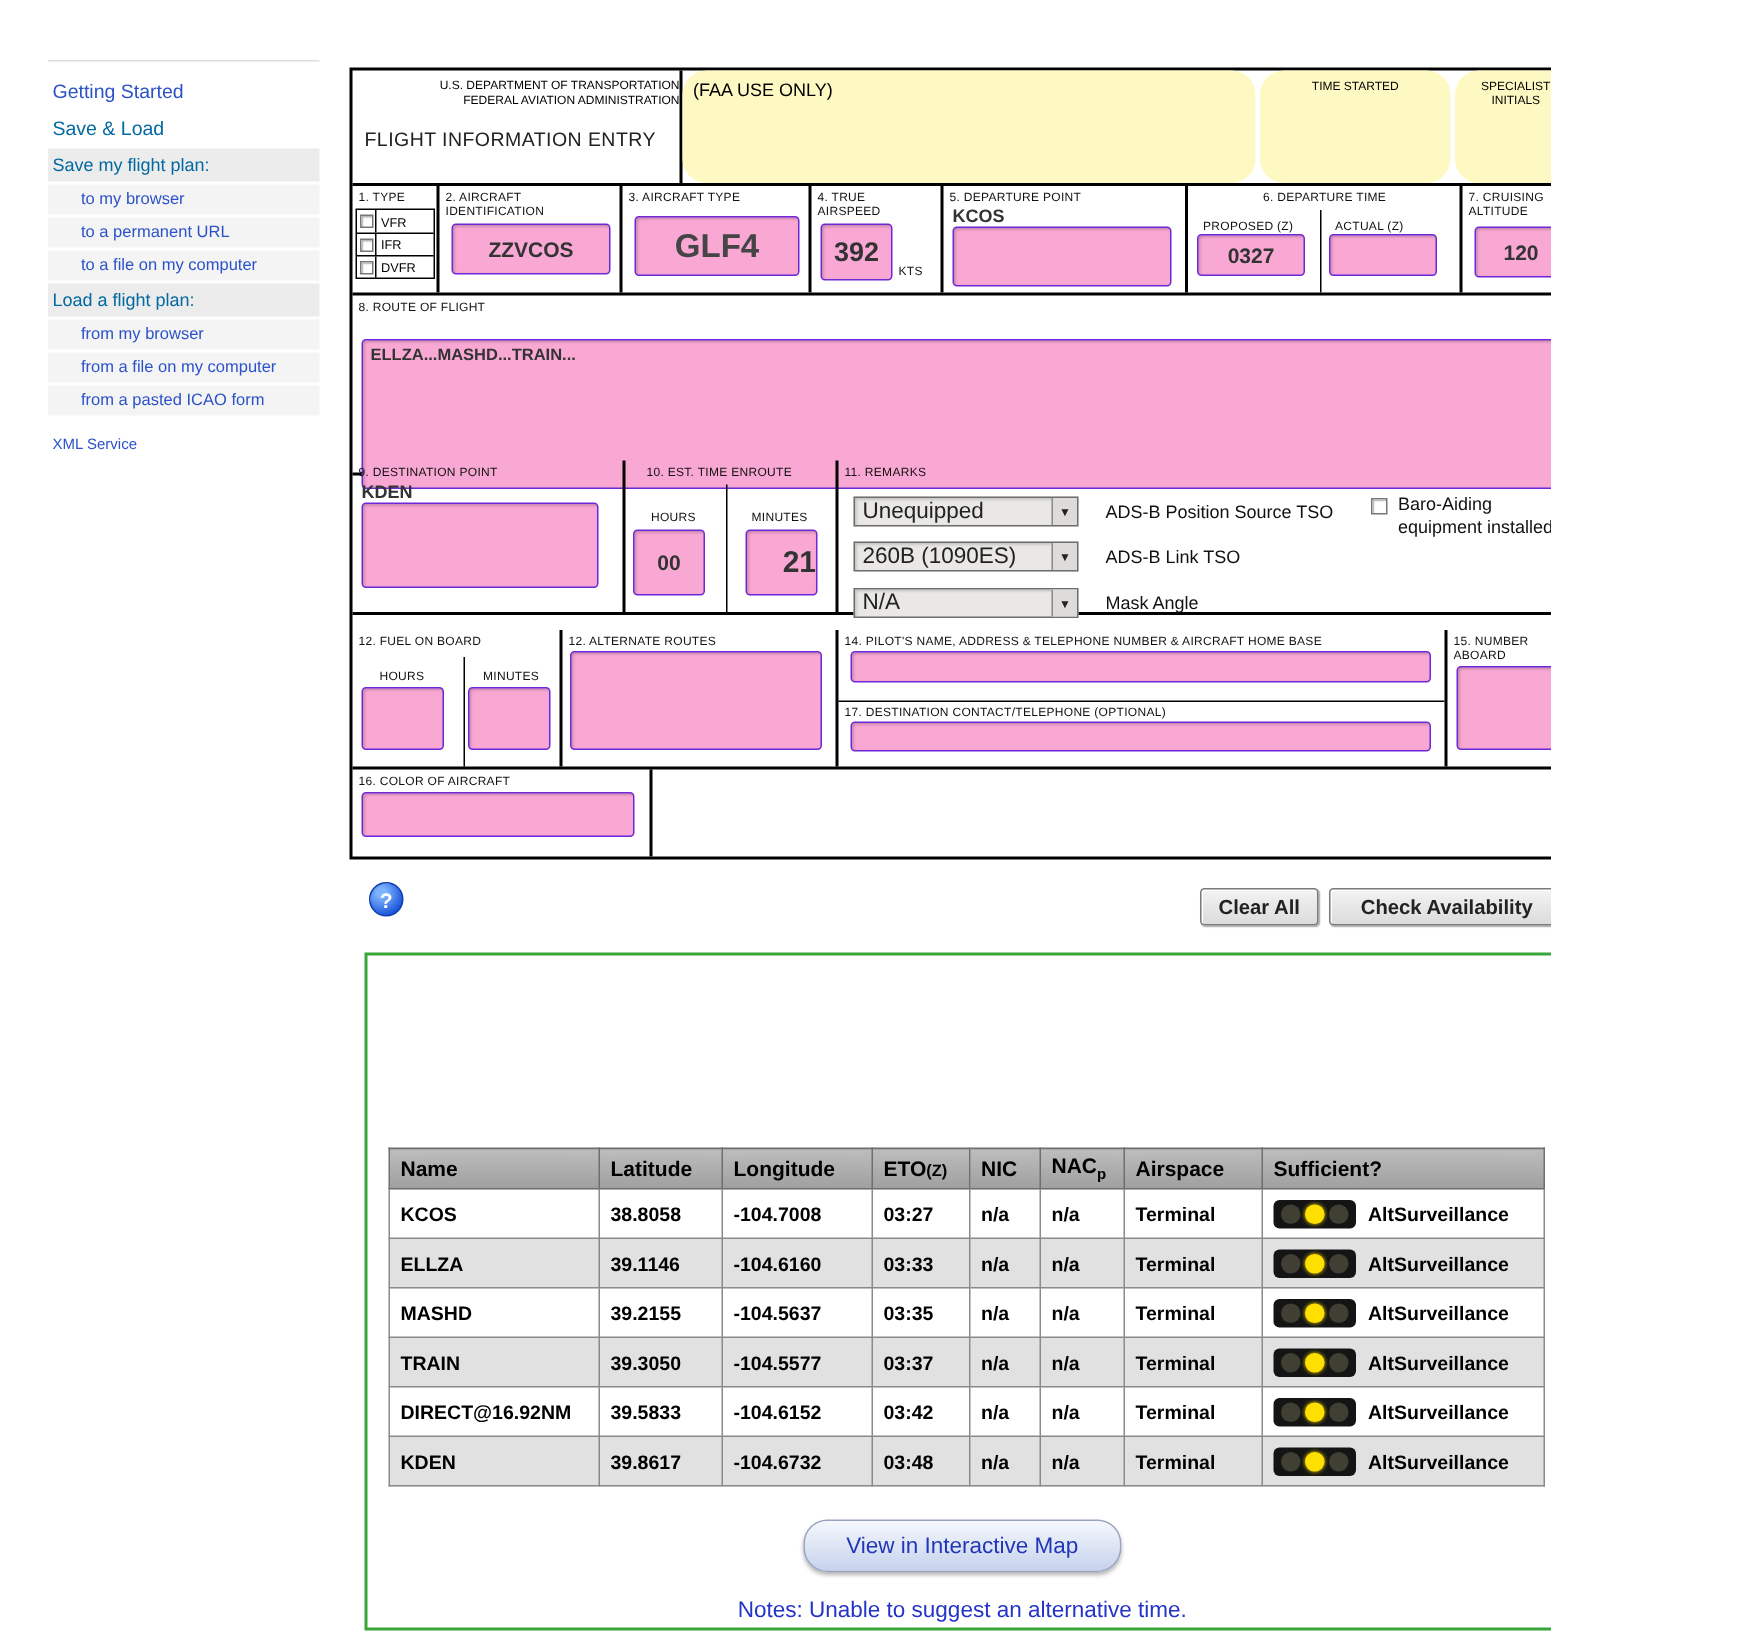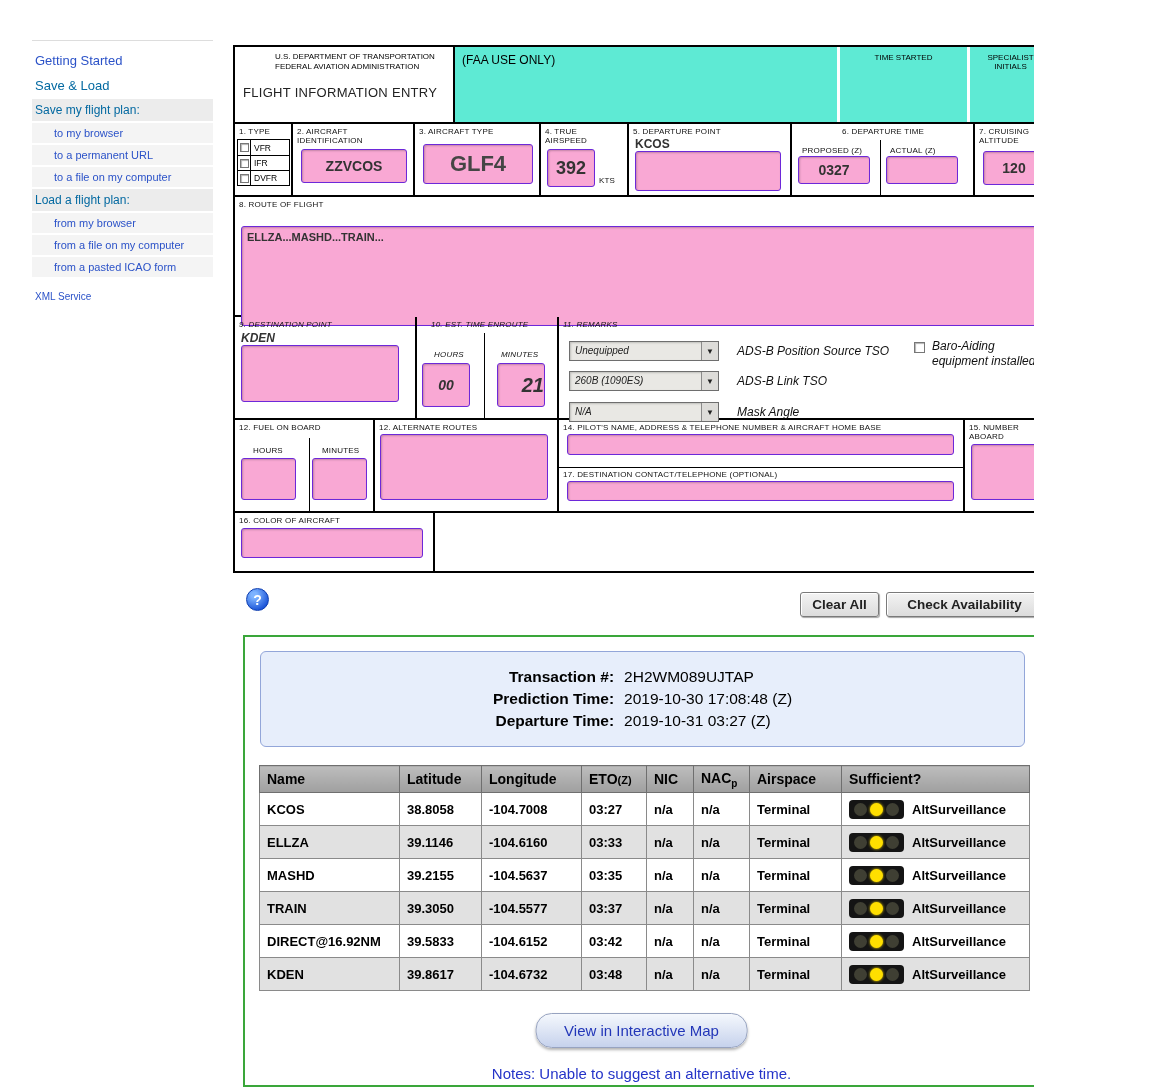--- a/index.html
+++ b/index.html
@@ -15,33 +15,33 @@
   .srow.xml { margin-top:10px; font-size:10px; }
 
   
   .form-outer { position:absolute; left:233px; top:45px; width:820px; height:528px; border:2px solid #000; background:#fff; }
   .frow { position:absolute; left:0; width:816px; border-bottom:2px solid #000; }
   .fcell { position:absolute; top:0; bottom:0; border-right:2px solid #000; }
   .fcell.last { border-right:none; }
   .flabel { position:absolute; font-size:8px; color:#111; letter-spacing:.2px; }
   .inp { position:absolute; background:#f9a8d4; border:1px solid #6d28d9; border-radius:3px; box-shadow:inset 1px 1px 2px rgba(0,0,0,.22); }
   .val { font-weight:bold; color:#333; }
-  .graybox { position:absolute; background:#5eead4; }
-  .deptline { text-align:left; font-size:8px; padding-top:1px;padding-left:40px; }
+  .graybox { position:absolute; background:#fef9c3;border-radius:16px; }
+  .deptline { text-align:right; font-size:8px; padding-top:1px;padding-left:40px; }
   .formtitle { position:absolute; left:8px; top:38px; font-size:13px; letter-spacing:.3px; color:#222; }
 
   .type-grid { position:absolute; left:2px; top:15px; width:53px; border:1px solid #000; background:#fff; }
   .type-row { display:flex; height:15px; border-top:1px solid #000; }
   .type-row:first-child { border-top:none; }
   .cbcell { width:13px; border-right:1px solid #000; display:flex; align-items:center; justify-content:center; }
   .cb { width:9px; height:9px; background:#fff; border:1px solid #777; box-shadow:inset 1px 1px 1px rgba(0,0,0,.3); }
   .type-label { flex:1; font-size:8.5px; display:flex; align-items:center; padding-left:3px; }
 
   .sel { position:absolute; height:20px; width:150px; background:#e9e8e4; border:1px solid #6e6e6e; box-shadow:inset 1px 1px 2px rgba(0,0,0,.18); display:flex; align-items:stretch; }
-  .sel .sval { flex:1; font-size:10px; line-height:18px; padding-left:5px; color:#222; overflow:hidden; white-space:nowrap; }
+  .sel .sval { flex:1; font-size:15px; line-height:18px; padding-left:5px; color:#222; overflow:hidden; white-space:nowrap; }
   .sel .arrow { width:17px; border-left:1px solid #8a8a8a; background:#dddcd9; display:flex; align-items:center; justify-content:center; font-size:8px; color:#222; }
   .sidelabel { position:absolute; font-size:12px; color:#111; }
 
   .divline-v { position:absolute; width:1px; background:#000; }
   .divline-h { position:absolute; height:1px; background:#000; }
 
   
   .help { position:absolute; left:246px; top:588px; width:23px; height:23px; border-radius:50%;
           background:radial-gradient(circle at 35% 30%, #7db3ff 15%, #1c55d8 75%); border:1px solid #0d3db0;
           color:#fff; font-weight:bold; font-size:14px; display:flex; align-items:center; justify-content:center; cursor:pointer; }
@@ -176,21 +176,21 @@
       </div>
     </div>
 
     <div class="frow" style="top:150px; height:120px;">
       <div class="flabel" style="left:4px; top:3px;">8. ROUTE OF FLIGHT</div>
       <div class="inp" style="left:6px; top:13px; width:804px; height:100px;margin-top:16px;">
         <div class="val" style="font-size:11px; padding:4px 0 0 5px;">ELLZA...MASHD...TRAIN...</div>
       </div>
     </div>
 
-    <div class="frow" style="top:270px; height:103px;font-style:italic;">
+    <div class="frow" style="top:260px; height:103px;">
 
       <div class="fcell" style="left:0; width:182px;">
         <div class="flabel" style="left:4px; top:3px;">9. DESTINATION POINT</div>
         <div class="val" style="position:absolute; left:6px; top:14px; font-size:12px;">KDEN</div>
         <div class="inp" style="left:6px; top:28px; width:158px; height:57px;"></div>
       </div>
 
       <div class="fcell" style="left:182px; width:142px;">
         <div class="flabel" style="left:14px; top:3px;">10. EST. TIME ENROUTE</div>
         <div class="divline-v" style="left:67px; top:16px; bottom:0;"></div>
@@ -267,28 +267,20 @@
       <div class="fcell last" style="left:200px; width:616px;"></div>
     </div>
   </div>
 
   <div class="help">?</div>
   <div class="btn" style="left:800px; top:592px; width:79px;">Clear All</div>
   <div class="btn" style="left:886px; top:592px; width:157px;">Check Availability</div>
 
   <div class="panel">
 
-    <div class="summary">
-      <div class="lab">Transaction #:</div>
-      <div class="valx">2H2WM089UJTAP</div>
-      <div class="lab">Prediction Time:</div>
-      <div class="valx">2019-10-30 17:08:48 (Z)</div>
-      <div class="lab">Departure Time:</div>
-      <div class="valx">2019-10-31 03:27 (Z)</div>
-    </div>
 
     <table class="res">
       <colgroup>
         <col style="width:140px">
           <col style="width:82px">
           <col style="width:100px">
           <col style="width:65px">
         <col style="width:47px">
           <col style="width:56px">
           <col style="width:92px">

